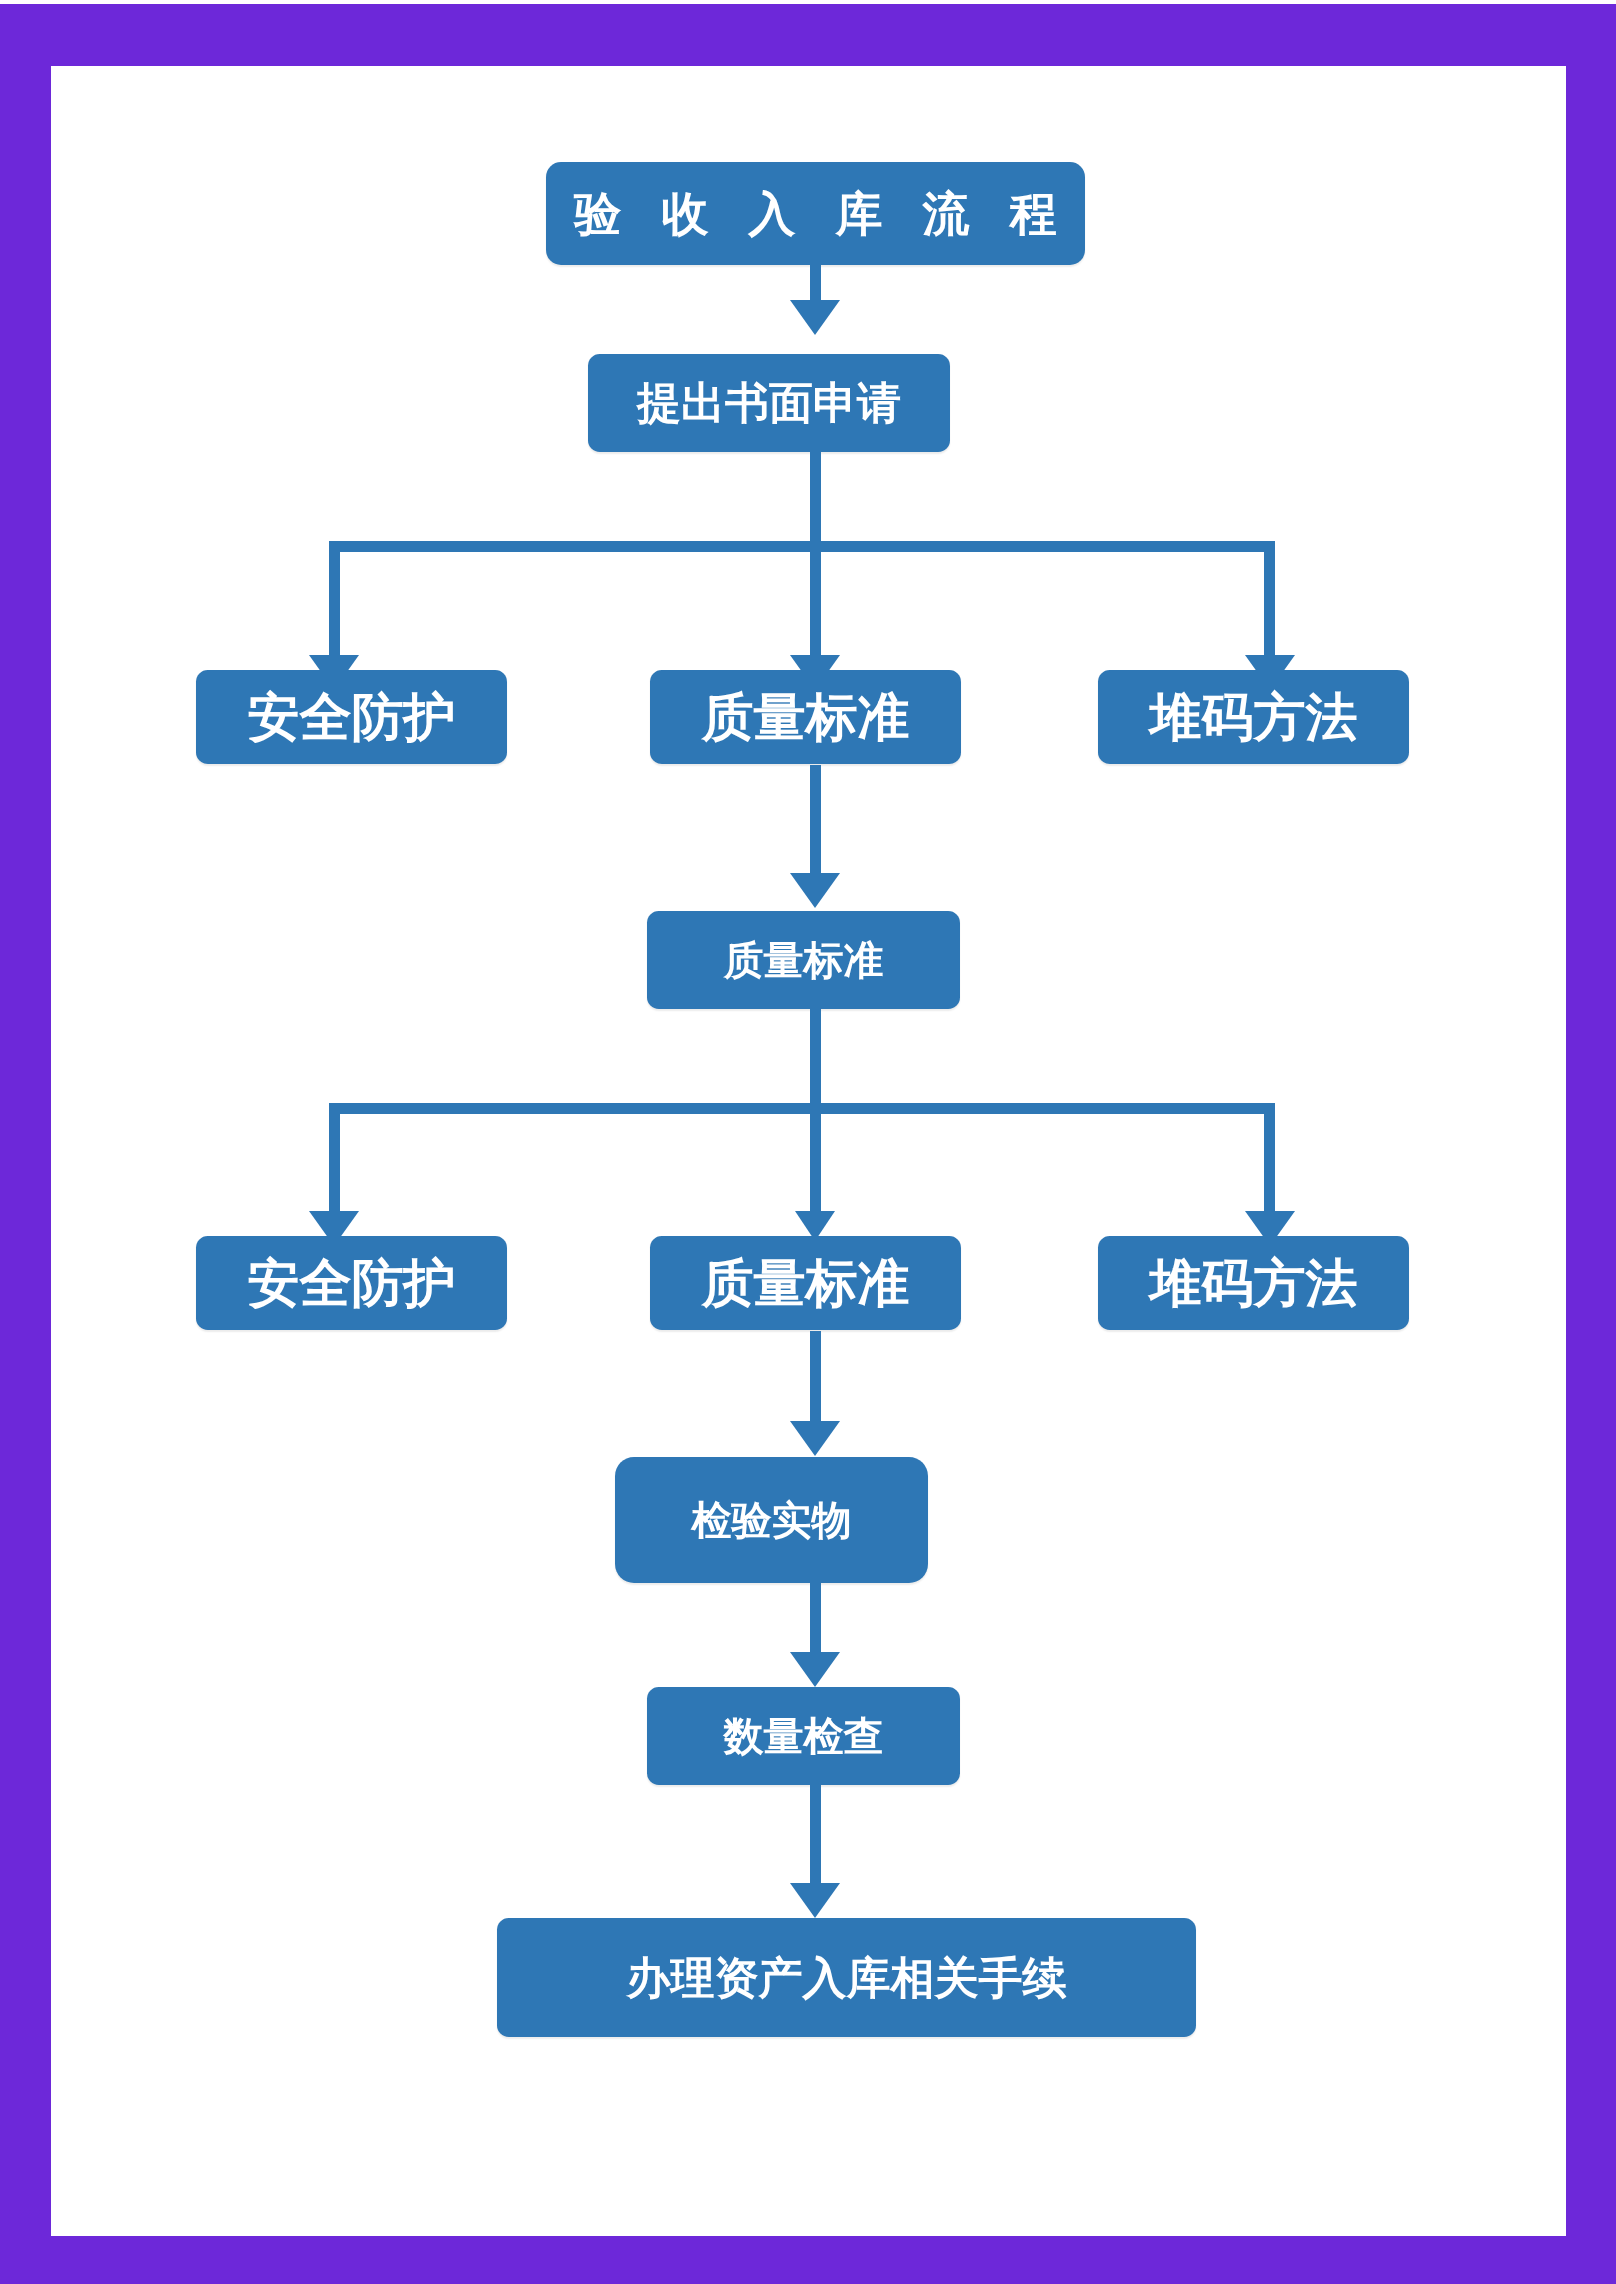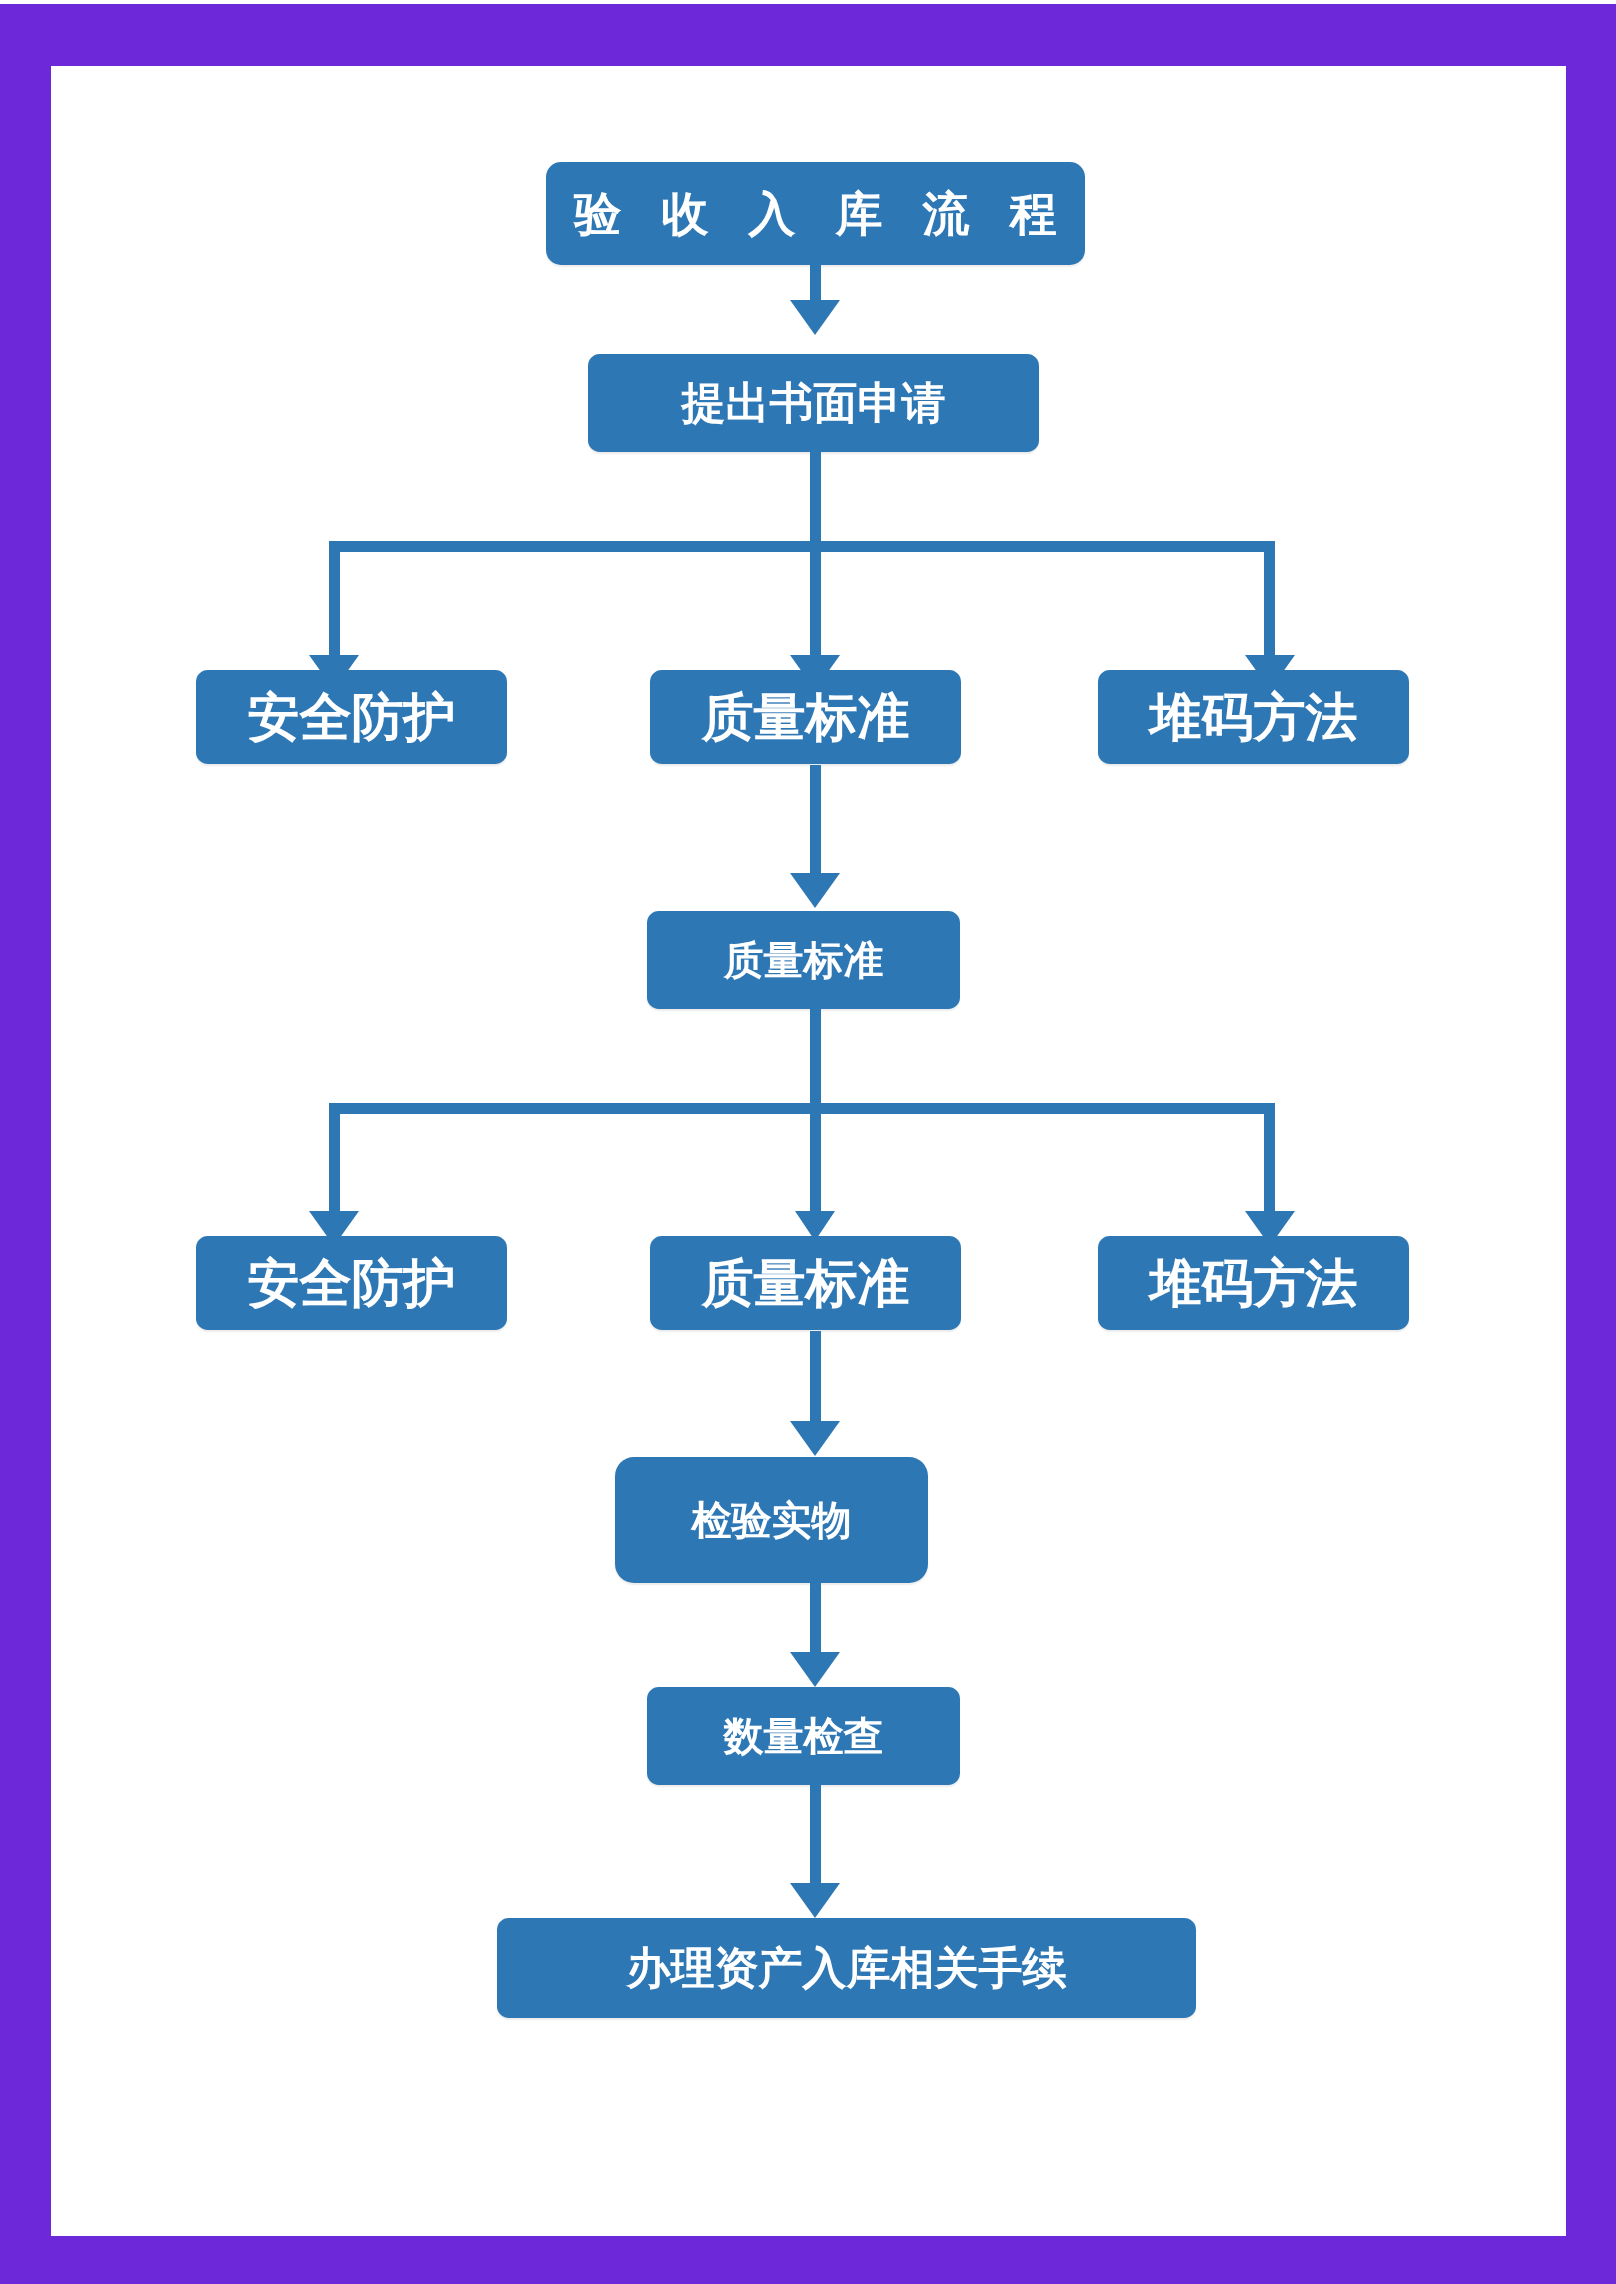--- a/index.html
+++ b/index.html
@@ -94,21 +94,21 @@
 
   <div id="frame-top-white"></div>
 
   <div id="canvas">
 
     <div class="node title" style="left:495px; top:96px; width:539px; height:103px;">验 收 入 库 流 程</div>
 
     <div class="vline" style="left:759px; top:199px; height:40px;"></div>
     <div class="arrowhead" style="left:739px; top:234px;"></div>
 
-    <div class="node big" style="left:537px; top:288px; width:451px; height:98px;">提出书面申请</div>
+    <div class="node big" style="left:537px; top:288px; width:362px; height:98px;">提出书面申请</div>
 
     <div class="vline" style="left:759px; top:386px; height:94px;"></div>
     <div class="hline" style="left:278px; top:475px; width:946px;"></div>
 
     <div class="vline" style="left:278px; top:475px; height:118px;"></div>
     <div class="arrowhead" style="left:258px; top:589px;"></div>
 
     <div class="vline" style="left:759px; top:475px; height:118px;"></div>
     <div class="arrowhead" style="left:739px; top:589px;"></div>
 
@@ -150,17 +150,17 @@
     <div class="node mid" style="left:564px; top:1391px; width:313px; height:126px;border-radius:19px;">检验实物</div>
 
     <div class="vline" style="left:759px; top:1488px; height:101px;"></div>
     <div class="arrowhead" style="left:739px; top:1586px;"></div>
 
     <div class="node mid" style="left:596px; top:1621px; width:313px; height:98px;">数量检查</div>
 
     <div class="vline" style="left:759px; top:1719px; height:101px;"></div>
     <div class="arrowhead" style="left:739px; top:1817px;"></div>
 
-    <div class="node big" style="left:446px; top:1852px; width:699px; height:100px;">办理资产入库相关手续</div>
+    <div class="node big" style="left:446px; top:1852px; width:699px; height:119px;">办理资产入库相关手续</div>
 
   </div>
 </div>
 
 
 </body></html>

